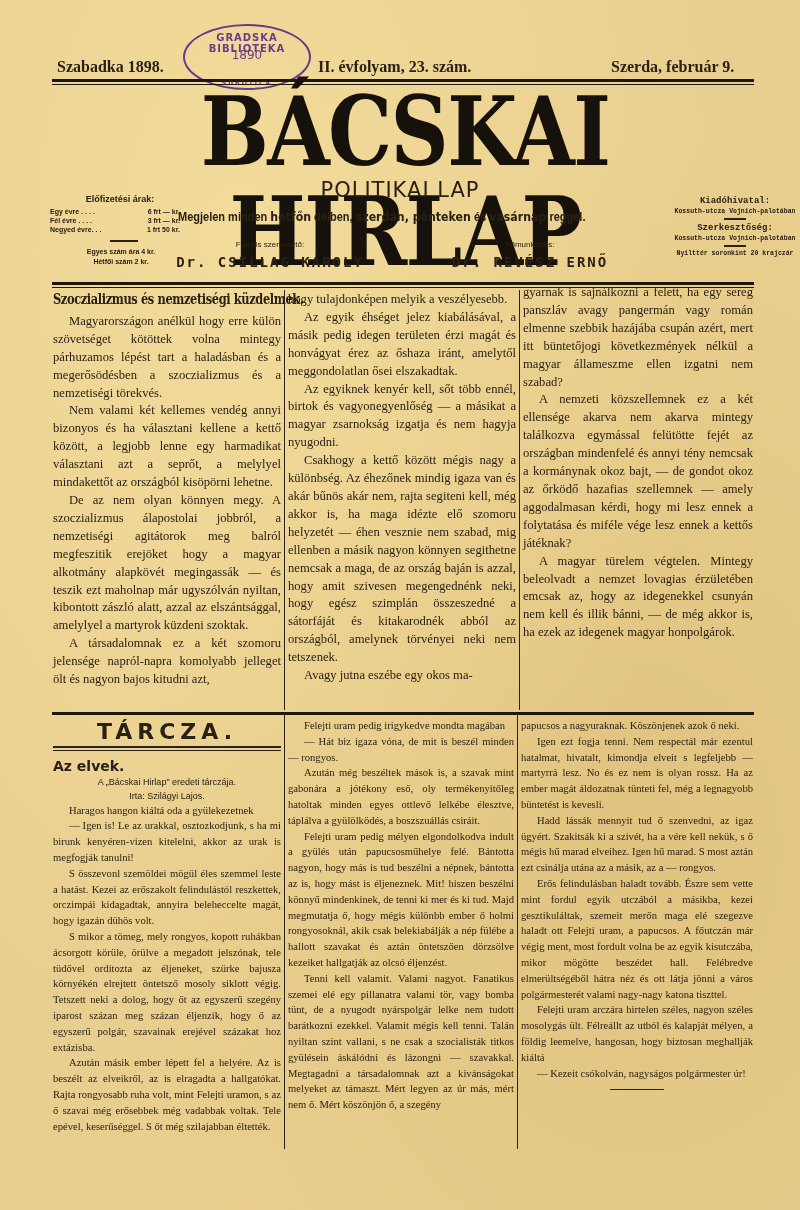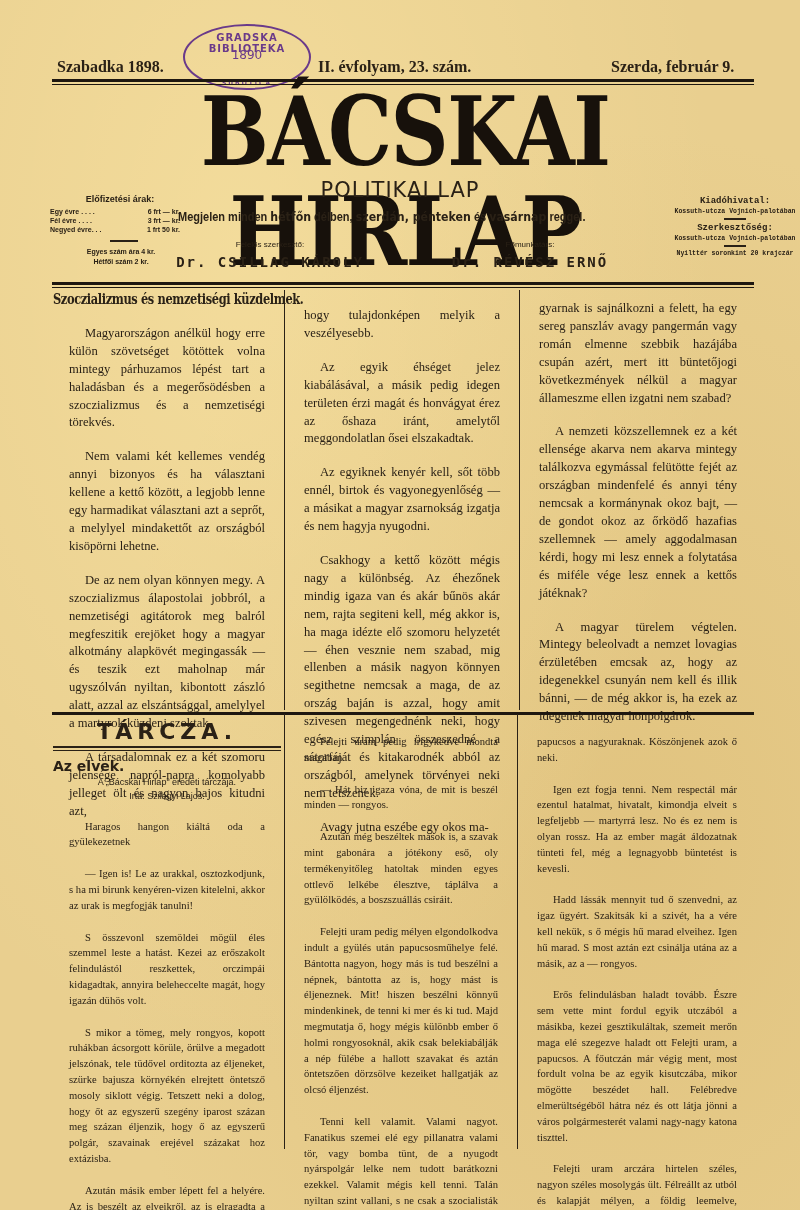--- a/index.html
+++ b/index.html
@@ -42,21 +42,21 @@
   .sub-left .dash { width:28px; height:2px; background:#2a2116; margin:6px auto 5px 60px; }
   .sub-left .c { text-align:center; line-height:10px; margin-left:12px; }
   .sub-right { left:660px; top:194px; width:150px; font-family:Liberation Mono, monospace; font-size:6.5px; text-align:center; font-weight:bold; }
   .sub-right .h { font-size:9px; margin:2px 0; }
   .sub-right .dash { width:22px; height:2px; background:#2a2116; margin:3px auto; }
   .editor { top:240px; width:200px; text-align:center; font-family:"Liberation Sans", sans-serif; }
   .editor .lbl { font-size:8px; }
   .editor .nm { font-size:14px; font-weight:bold; letter-spacing:2px; margin-top:5px; font-family:"DejaVu Sans Mono", monospace; }
   
   .col { font-size:12.6px; line-height:17.9px; text-align:justify; }
-  .col p { margin:16px; }
+  .col p { margin:0; }
   .col p.ind { text-indent:16px; }
   .vrule { position:absolute; width:1px; background:#2a2116; }
   .art-title { font-family:"DejaVu Serif", serif; font-weight:bold; font-size:15px; letter-spacing:-0.5px; transform:scaleX(0.76); transform-origin:left top; white-space:nowrap; margin-bottom:4px; }
   .f2 { font-size:10.6px; line-height:15.8px; font-family:"Liberation Serif", serif; }
   .tarcza-head { text-align:center; font-family:"DejaVu Sans", sans-serif; font-weight:900; font-size:22px; letter-spacing:5px; margin-top:6px; }
   .story-title { font-family:"DejaVu Sans", sans-serif; font-weight:bold; font-size:14px; margin-top:8px; }
   .story-sub { text-align:center; font-size:9px; font-family:"Liberation Sans", sans-serif; line-height:14px; }
   .endrule { width:54px; height:1px; background:#2a2116; margin:8px auto 0; }
 </style>
 </head>

